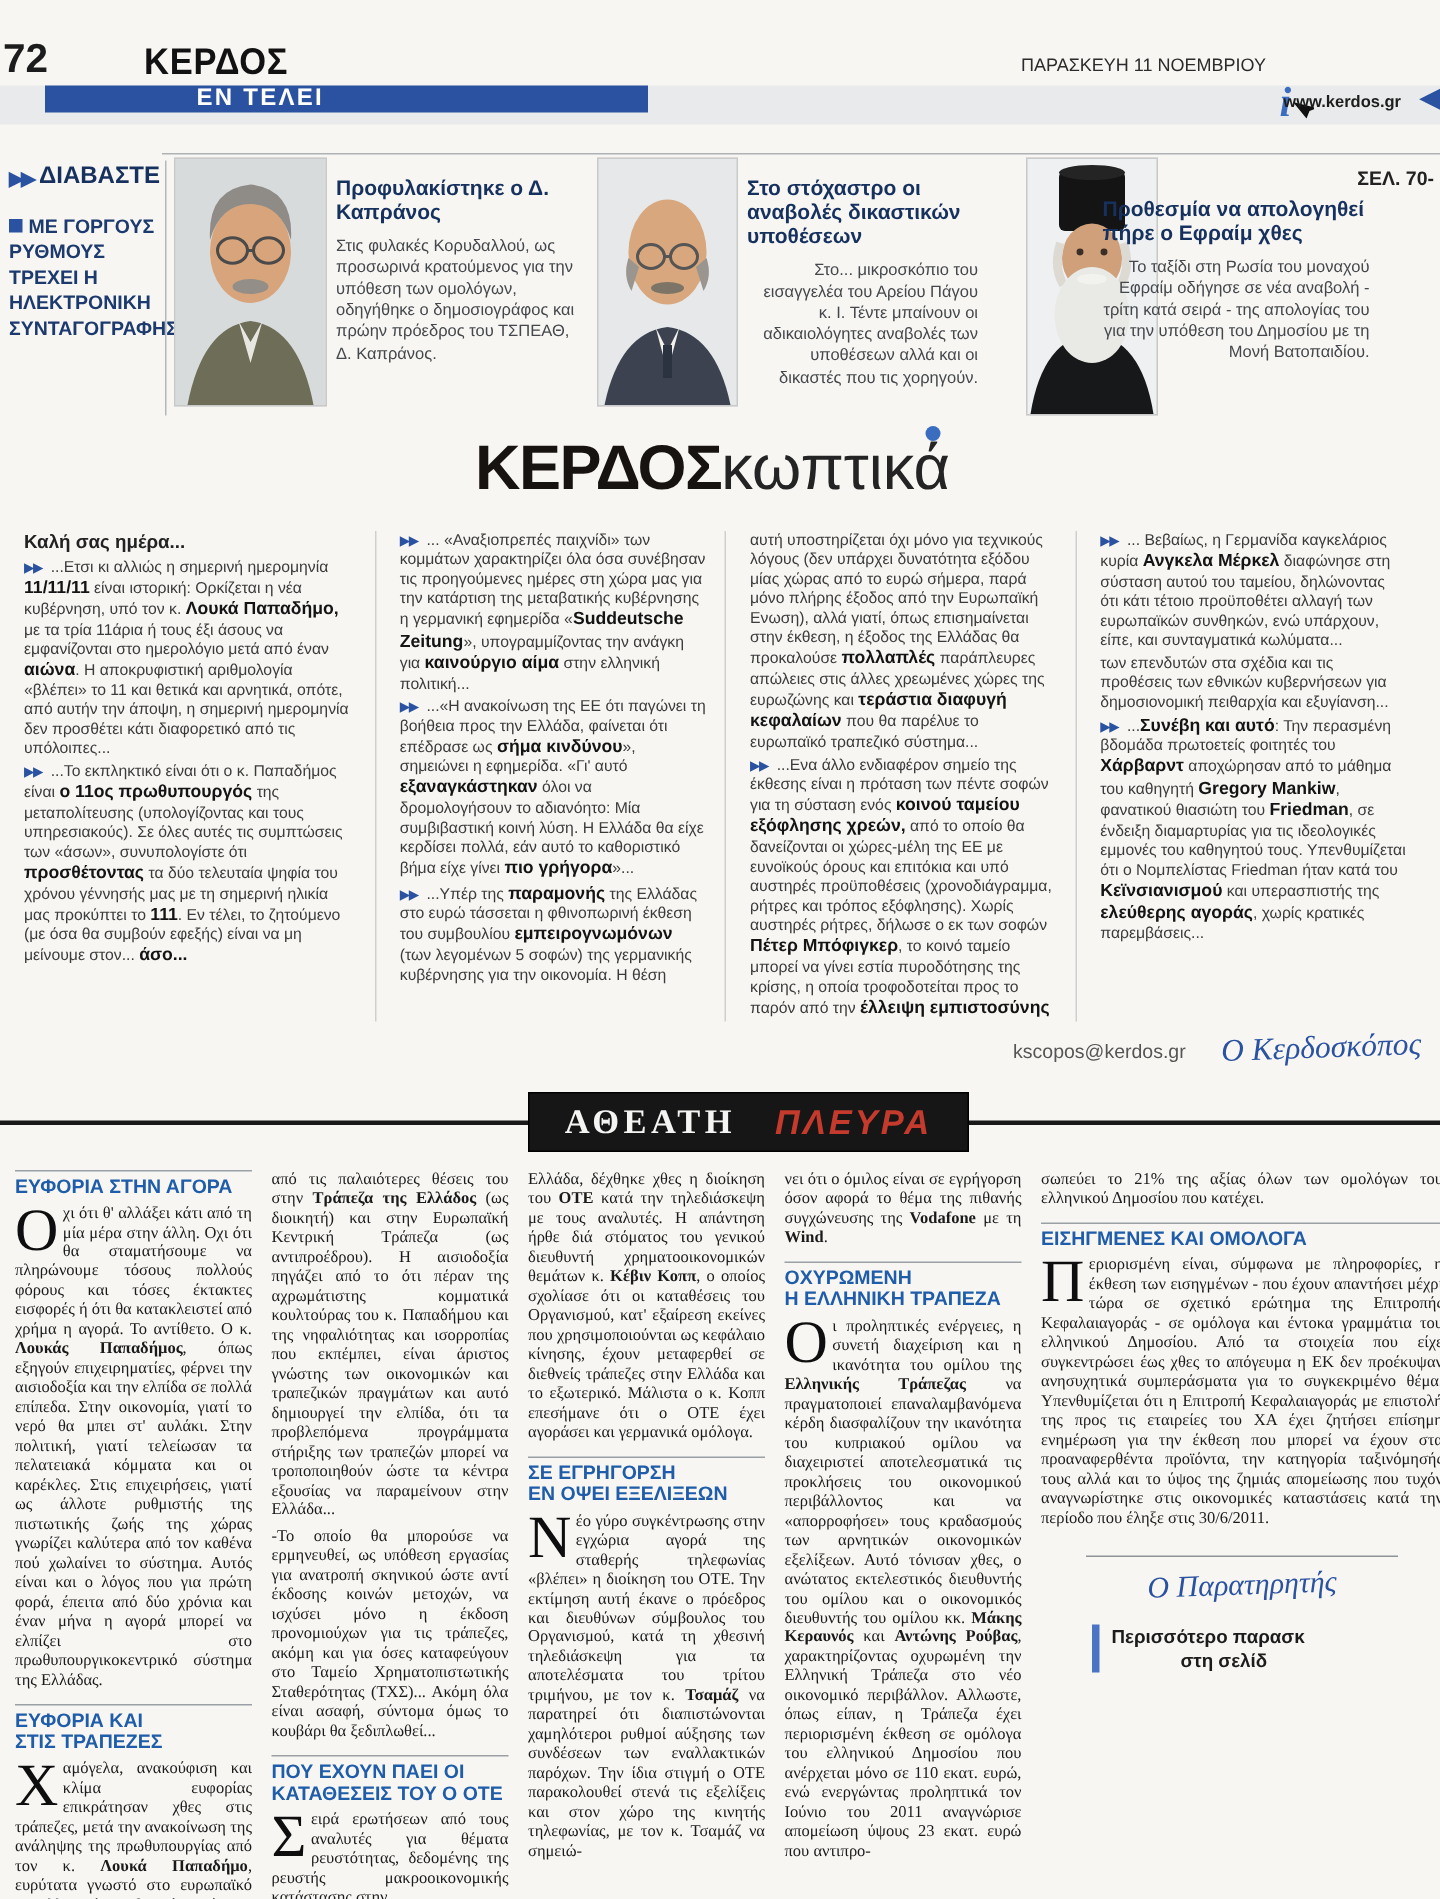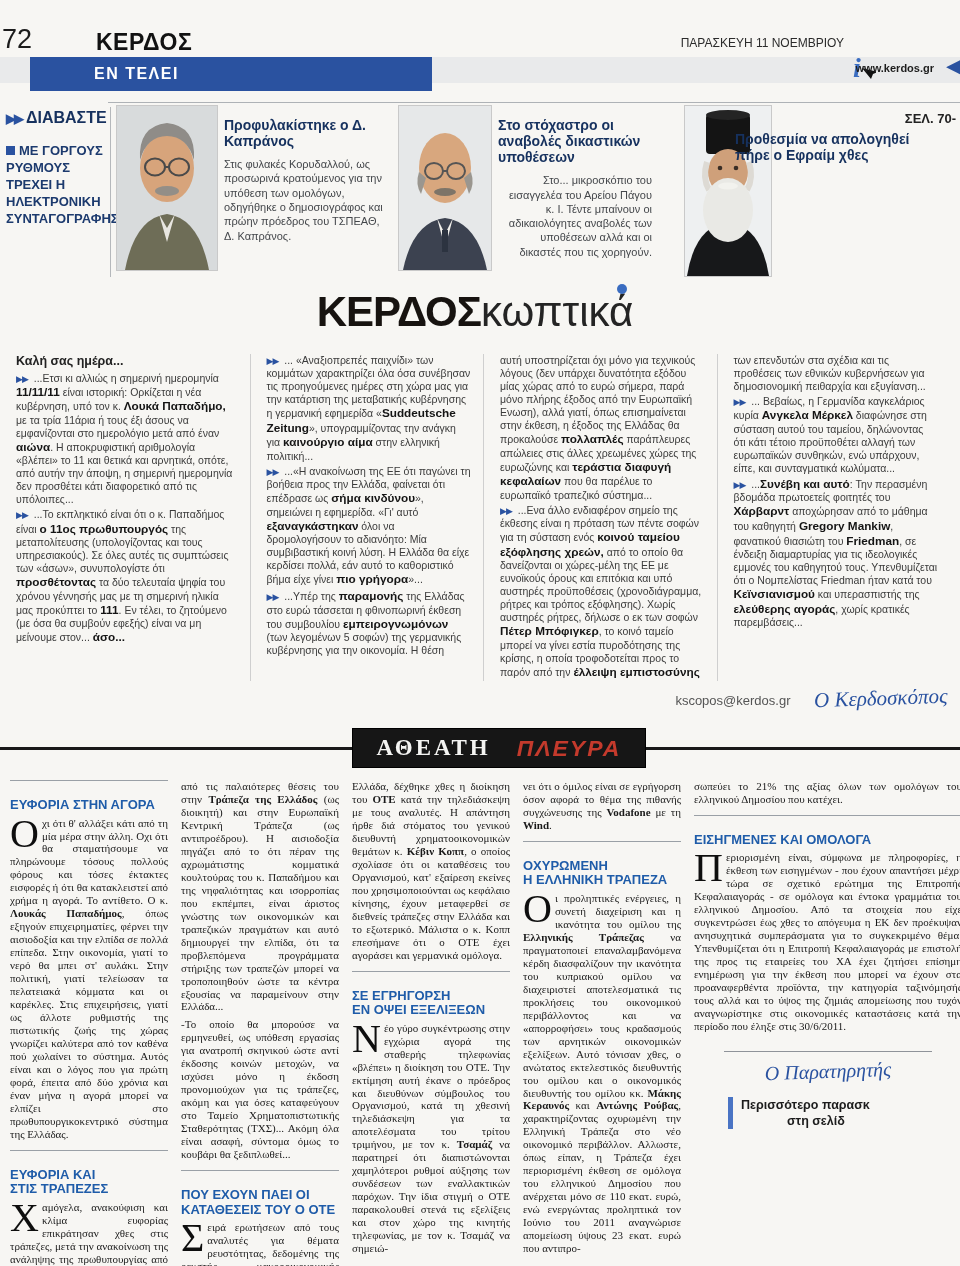--- a/index.html
+++ b/index.html
@@ -1,24 +1,24 @@
 <!DOCTYPE html>
 <html><head>
 <meta charset="utf-8">
 <style>
   html,body{margin:0;padding:0;width:960px;height:1266px;overflow:hidden;
     background:#f7f6f3;font-family:"Liberation Sans",sans-serif;position:relative;}
   .abs{position:absolute;}
   
-  .pagenum{left:2px;top:24px;font-size:27px;font-weight:400;color:#1c1c1c;}
+  .pagenum{left:2px;top:24px;font-size:27px;font-weight:700;color:#1c1c1c;}
   .masthead{left:96px;top:28px;font-size:23px;font-weight:900;color:#121212;letter-spacing:.5px;transform:scaleY(1.08);}
   .hstrip{left:0;top:57px;width:960px;height:26px;background:#e9eaeb;}
-  .secbar{left:30px;top:57px;width:402px;height:34px;background:#2a52a0;color:#fff;
+  .secbar{left:30px;top:57px;width:402px;height:18px;background:#2a52a0;color:#fff;
     font-weight:bold;font-size:16px;letter-spacing:1.5px;display:flex;align-items:center;
-    padding-left:64px;box-sizing:border-box;}
+    padding-left:101px;box-sizing:border-box;}
   .hdate{right:116px;top:36px;font-size:12px;color:#2b2b2b;}
   .hurl{right:26px;top:62px;font-size:11px;font-weight:bold;color:#1d1d1d;}
   .infoico{right:84px;top:52px;}
   .backarrow{right:-9px;top:50px;font-size:30px;color:#2a52a0;line-height:1;}
   
   .topline{left:108px;top:102px;width:852px;height:1px;background:#aeb2b6;}
   .digest{left:0;top:103px;width:960px;height:182px;}
   .vdiv{left:110px;top:4px;width:1px;height:170px;background:#b5b8bb;position:absolute;}
   .readbox{left:6px;top:6px;width:102px;position:absolute;}
   .readhead{font-size:16px;font-weight:800;color:#16315e;display:flex;align-items:center;gap:4px;}
@@ -51,21 +51,21 @@
   .bline{left:0;top:747px;width:960px;height:3px;background:#191919;}
   .bbox{left:352px;top:728px;width:292px;height:38px;background:#161616;border:1px solid #000;
     display:flex;align-items:center;justify-content:center;gap:26px;}
   .bw1{font-family:"Liberation Serif",serif;font-weight:bold;font-size:23px;color:#f4f4f2;letter-spacing:3px;}
   .bw2{font-weight:900;font-style:italic;font-size:23px;color:#c43a2c;letter-spacing:2px;}
   
   .bottom{left:10px;top:780px;width:950px;height:486px;display:flex;gap:13px;overflow:hidden;}
   .bcol{width:158px;flex:none;}
   .bcol.wide{width:268px;}
   .bhead{font-size:13px;font-weight:800;color:#1f5ca9;line-height:1.12;border-top:1px solid #9aa0a6;
-    padding-top:17px;margin:9px 0 4px;}
+    padding-top:3px;margin:9px 0 4px;}
   .bcol .bhead:first-child{margin-top:0;}
   .bp{font-family:"Liberation Serif",serif;font-size:11px;line-height:1.18;color:#1a1a1a;
     text-align:justify;margin:0 0 5px;}
   .bp b{font-weight:bold;}
   .dropcap{float:left;font-family:"Liberation Serif",serif;font-size:40px;line-height:.8;
     padding:1px 3px 0 0;color:#0e0e0e;}
   .obs-rule{margin:18px 30px 8px 30px;border-top:1px solid #8f9399;}
   .obs-sig{font-family:"Liberation Serif",serif;font-style:italic;font-size:20px;color:#2a52a0;
     text-align:center;transform:rotate(-2deg);}
   .note{display:flex;gap:8px;margin:14px 0 0 34px;align-items:flex-start;}
@@ -153,20 +153,21 @@
       <path d="M22 56 q-5 16 2 28" stroke="#dddad4" stroke-width="6" fill="none"></path>
       <path d="M64 56 q5 16 -2 28" stroke="#dddad4" stroke-width="6" fill="none"></path>
       <ellipse cx="43" cy="104" rx="25" ry="32" fill="#e9e9e5"></ellipse>
       <circle cx="35" cy="62" r="2.3" fill="#3a2e26"></circle>
       <circle cx="51" cy="62" r="2.3" fill="#3a2e26"></circle>
       <ellipse cx="43" cy="80" rx="10" ry="3.5" fill="#f2f2ee"></ellipse>
     </svg>
   </div>
   <div class="cap cap-right" style="left:735px;top:28px;width:178px;">
     <div class="captitle">Προθεσμία να απολογηθεί πήρε ο Εφραίμ χθες</div>
+    <div class="capbody">Το ταξίδι στη Ρωσία του μοναχού Εφραίμ οδήγησε σε νέα αναβολή - τρίτη κατά σειρά - της απολογίας του για την υπόθεση του Δημοσίου με τη Μονή Βατοπαιδίου.</div>
   </div>
 </div>
 
 <div class="abs kerdo">
   <div class="ktitle">
     <span class="tb">ΚΕΡΔΟΣ</span><span class="tl">κωπτικά</span><span class="tdot"></span>
   </div>
   <div class="kcols">
     <div class="kcol">
         <p class="kp greet"><span>Καλή σας ημέρα...</span></p>
@@ -176,22 +177,22 @@
     <div class="kcol">
         <p class="kp"><span class="arr">▶▶</span> <span>... «Αναξιοπρεπές παιχνίδι» των κομμάτων χαρακτηρίζει όλα όσα συνέβησαν τις προηγούμενες ημέρες στη χώρα μας για την κατάρτιση της μεταβατικής κυβέρνησης η γερμανική εφημερίδα «</span><b>Suddeutsche Zeitung</b><span>», υπογραμμίζοντας την ανάγκη για </span><b>καινούργιο αίμα</b><span> στην ελληνική πολιτική...</span></p>
         <p class="kp"><span class="arr">▶▶</span> <span>...«Η ανακοίνωση της ΕΕ ότι παγώνει τη βοήθεια προς την Ελλάδα, φαίνεται ότι επέδρασε ως </span><b>σήμα κινδύνου</b><span>», σημειώνει η εφημερίδα. «Γι' αυτό </span><b>εξαναγκάστηκαν</b><span> όλοι να δρομολογήσουν το αδιανόητο: Μία συμβιβαστική κοινή λύση. Η Ελλάδα θα είχε κερδίσει πολλά, εάν αυτό το καθοριστικό βήμα είχε γίνει </span><b>πιο γρήγορα</b><span>»...</span></p>
         <p class="kp"><span class="arr">▶▶</span> <span>...Υπέρ της </span><b>παραμονής</b><span> της Ελλάδας στο ευρώ τάσσεται η φθινοπωρινή έκθεση του συμβουλίου </span><b>εμπειρογνωμόνων</b><span> (των λεγομένων 5 σοφών) της γερμανικής κυβέρνησης για την οικονομία. Η θέση</span></p>
       </div>
     <div class="kcol">
         <p class="kp"><span>αυτή υποστηρίζεται όχι μόνο για τεχνικούς λόγους (δεν υπάρχει δυνατότητα εξόδου μίας χώρας από το ευρώ σήμερα, παρά μόνο πλήρης έξοδος από την Ευρωπαϊκή Ενωση), αλλά γιατί, όπως επισημαίνεται στην έκθεση, η έξοδος της Ελλάδας θα προκαλούσε </span><b>πολλαπλές</b><span> παράπλευρες απώλειες στις άλλες χρεωμένες χώρες της ευρωζώνης και </span><b>τεράστια διαφυγή κεφαλαίων</b><span> που θα παρέλυε το ευρωπαϊκό τραπεζικό σύστημα...</span></p>
         <p class="kp"><span class="arr">▶▶</span> <span>...Ενα άλλο ενδιαφέρον σημείο της έκθεσης είναι η πρόταση των πέντε σοφών για τη σύσταση ενός </span><b>κοινού ταμείου εξόφλησης χρεών,</b><span> από το οποίο θα δανείζονται οι χώρες-μέλη της ΕΕ με ευνοϊκούς όρους και επιτόκια και υπό αυστηρές προϋποθέσεις (χρονοδιάγραμμα, ρήτρες και τρόπος εξόφλησης). Χωρίς αυστηρές ρήτρες, δήλωσε ο εκ των σοφών </span><b>Πέτερ Μπόφιγκερ</b><span>, το κοινό ταμείο μπορεί να γίνει εστία πυροδότησης της κρίσης, η οποία τροφοδοτείται προς το παρόν από την </span><b>έλλειψη εμπιστοσύνης</b></p>
       </div>
     <div class="kcol">
+        <p class="kp"><span class="arr">▶▶</span> <span>... Βεβαίως, η Γερμανίδα καγκελάριος κυρία </span><b>Ανγκελα Μέρκελ</b><span> διαφώνησε στη σύσταση αυτού του ταμείου, δηλώνοντας ότι κάτι τέτοιο προϋποθέτει αλλαγή των ευρωπαϊκών συνθηκών, ενώ υπάρχουν, είπε, και συνταγματικά κωλύματα...</span></p>
         <p class="kp"><span>των επενδυτών στα σχέδια και τις προθέσεις των εθνικών κυβερνήσεων για δημοσιονομική πειθαρχία και εξυγίανση...</span></p>
-        <p class="kp"><span class="arr">▶▶</span> <span>... Βεβαίως, η Γερμανίδα καγκελάριος κυρία </span><b>Ανγκελα Μέρκελ</b><span> διαφώνησε στη σύσταση αυτού του ταμείου, δηλώνοντας ότι κάτι τέτοιο προϋποθέτει αλλαγή των ευρωπαϊκών συνθηκών, ενώ υπάρχουν, είπε, και συνταγματικά κωλύματα...</span></p>
         <p class="kp"><span class="arr">▶▶</span> <span>...</span><b>Συνέβη και αυτό</b><span>: Την περασμένη βδομάδα πρωτοετείς φοιτητές του </span><b>Χάρβαρντ</b><span> αποχώρησαν από το μάθημα του καθηγητή </span><b>Gregory Mankiw</b><span>, φανατικού θιασιώτη του </span><b>Friedman</b><span>, σε ένδειξη διαμαρτυρίας για τις ιδεολογικές εμμονές του καθηγητού τους. Υπενθυμίζεται ότι ο Νομπελίστας Friedman ήταν κατά του </span><b>Κεϊνσιανισμού</b><span> και υπερασπιστής της </span><b>ελεύθερης αγοράς</b><span>, χωρίς κρατικές παρεμβάσεις...</span></p>
       </div>
   </div>
   <div class="ksig">
     <span class="mail">kscopos@kerdos.gr</span>
     <span class="name">Ο Κερδοσκόπος</span>
   </div>
 </div>
 
 <div class="abs bline"></div>

